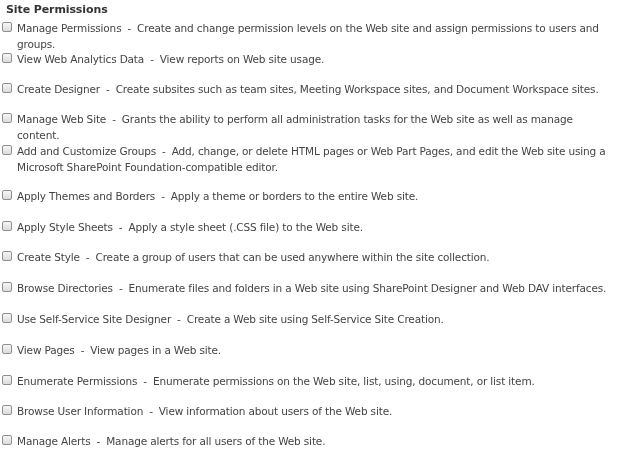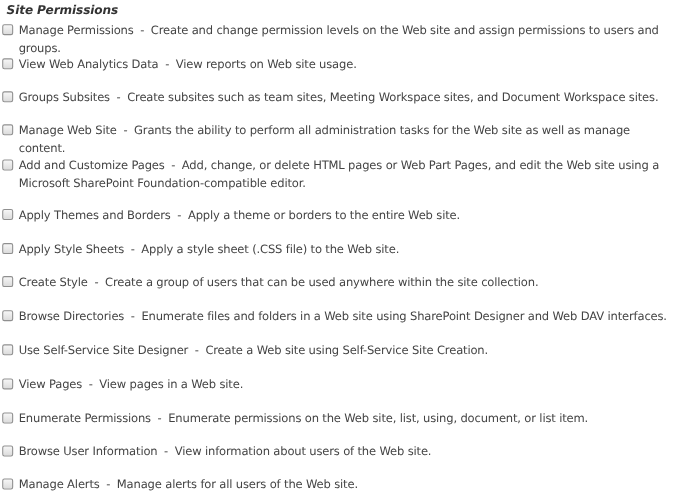--- a/index.html
+++ b/index.html
@@ -16,21 +16,20 @@
       position: relative;
     }
     .section-title {
       position: absolute;
       left: 6px;
       top: 3px;
       font-size: 11px;
       font-weight: bold;
       color: #333333;
       letter-spacing: -0.1px;
-      font-style: italic;
     }
     .perm-list {
       position: absolute;
       left: 0;
       top: 0;
       width: 624px;
       margin: 0;
       padding: 0;
       list-style: none;
     }
@@ -81,29 +80,29 @@
   <li class="perm-item" style="top:20px">
     <span class="checkbox" role="checkbox" aria-checked="false"></span>
     <span class="perm-text"><span class="perm-name">Manage Permissions</span><span class="perm-sep">-</span><span class="perm-desc">Create and change permission levels on the Web site and assign permissions to users and groups.</span></span>
   </li>
   <li class="perm-item" style="top:51px">
     <span class="checkbox" role="checkbox" aria-checked="false"></span>
     <span class="perm-text"><span class="perm-name">View Web Analytics Data</span><span class="perm-sep">-</span><span class="perm-desc">View reports on Web site usage.</span></span>
   </li>
   <li class="perm-item" style="top:81px">
     <span class="checkbox" role="checkbox" aria-checked="false"></span>
-    <span class="perm-text"><span class="perm-name">Groups Subsites</span><span class="perm-sep">-</span><span class="perm-desc">Create subsites such as team sites, Meeting Workspace sites, and Document Workspace sites.</span></span>
+    <span class="perm-text"><span class="perm-name">Create Designer</span><span class="perm-sep">-</span><span class="perm-desc">Create subsites such as team sites, Meeting Workspace sites, and Document Workspace sites.</span></span>
   </li>
   <li class="perm-item" style="top:111px">
     <span class="checkbox" role="checkbox" aria-checked="false"></span>
     <span class="perm-text"><span class="perm-name">Manage Web Site</span><span class="perm-sep">-</span><span class="perm-desc">Grants the ability to perform all administration tasks for the Web site as well as manage content.</span></span>
   </li>
   <li class="perm-item" style="top:143px">
     <span class="checkbox" role="checkbox" aria-checked="false"></span>
-    <span class="perm-text"><span class="perm-name">Add and Customize Pages</span><span class="perm-sep">-</span><span class="perm-desc">Add, change, or delete HTML pages or Web Part Pages, and edit the Web site using a Microsoft SharePoint Foundation-compatible editor.</span></span>
+    <span class="perm-text"><span class="perm-name">Add and Customize Groups</span><span class="perm-sep">-</span><span class="perm-desc">Add, change, or delete HTML pages or Web Part Pages, and edit the Web site using a Microsoft SharePoint Foundation-compatible editor.</span></span>
   </li>
   <li class="perm-item" style="top:188px">
     <span class="checkbox" role="checkbox" aria-checked="false"></span>
     <span class="perm-text"><span class="perm-name">Apply Themes and Borders</span><span class="perm-sep">-</span><span class="perm-desc">Apply a theme or borders to the entire Web site.</span></span>
   </li>
   <li class="perm-item" style="top:219px">
     <span class="checkbox" role="checkbox" aria-checked="false"></span>
     <span class="perm-text"><span class="perm-name">Apply Style Sheets</span><span class="perm-sep">-</span><span class="perm-desc">Apply a style sheet (.CSS file) to the Web site.</span></span>
   </li>
   <li class="perm-item" style="top:249px">

